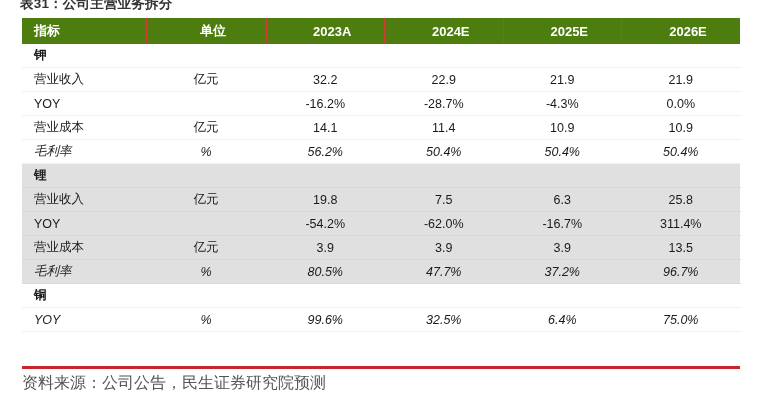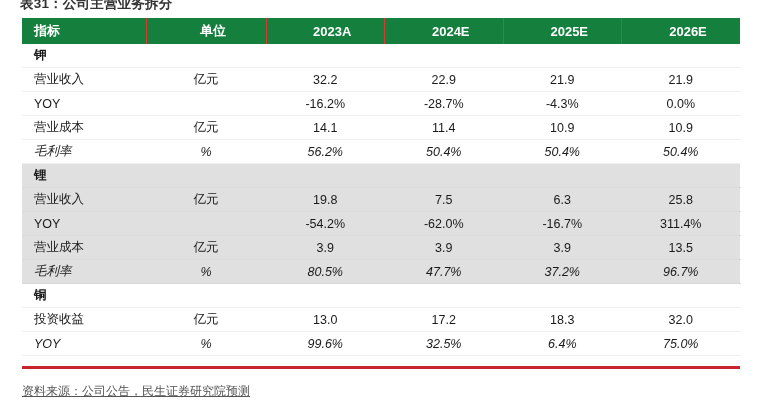--- a/index.html
+++ b/index.html
@@ -50,21 +50,21 @@
     font-size: 12.5px;
   }
 
   
   col.c-metric { width: 124px; }
   col.c-unit   { width: 120px; }
   col.c-year   { width: 118.5px; }
 
   
   thead th {
-    background: #15803d;
+    background: #4d7c0f;
     color: #ffffff;
     font-weight: bold;
     font-size: 13px;
     height: 26px;
     padding: 0 12px;
     border-right: 1px solid #D33B33;
     white-space: nowrap;
   }
   thead th.h-metric { text-align: left; }
   thead th.h-center { text-align: center; padding-left: 26px; }
@@ -121,25 +121,24 @@
     top: 366px;
     width: 718px;
     height: 2.5px;
     background: #C9252D;
   }
 
   
   .source {
     position: absolute;
     left: 22px;
-    top: 383px;
-    font-size: 12px;
+    top: 373px;
+    font-size: 16px;
     color: #555555;
     white-space: nowrap;
-    text-decoration: underline;
   }
 </style>
 </head>
 <body>
 
 <div class="page">
 
   <div class="table-title">表31：公司主营业务拆分</div>
 
   <div class="table-wrap">
@@ -245,28 +244,20 @@
           </tr>
           <tr class="section rowline">
             <td class="metric">铜</td>
             <td class="val"></td>
             <td class="val"></td>
             <td class="val"></td>
             <td class="val"></td>
             <td class="val"></td>
           </tr>
           <tr class="rowline">
-            <td class="metric">投资收益</td>
-            <td class="val">亿元</td>
-            <td class="val">13.0</td>
-            <td class="val">17.2</td>
-            <td class="val">18.3</td>
-            <td class="val">32.0</td>
-          </tr>
-          <tr class="rowline">
             <td class="metric italic">YOY</td>
             <td class="val italic">%</td>
             <td class="val italic">99.6%</td>
             <td class="val italic">32.5%</td>
             <td class="val italic">6.4%</td>
             <td class="val italic">75.0%</td>
           </tr>
         </tbody>
     </table>
   </div>

